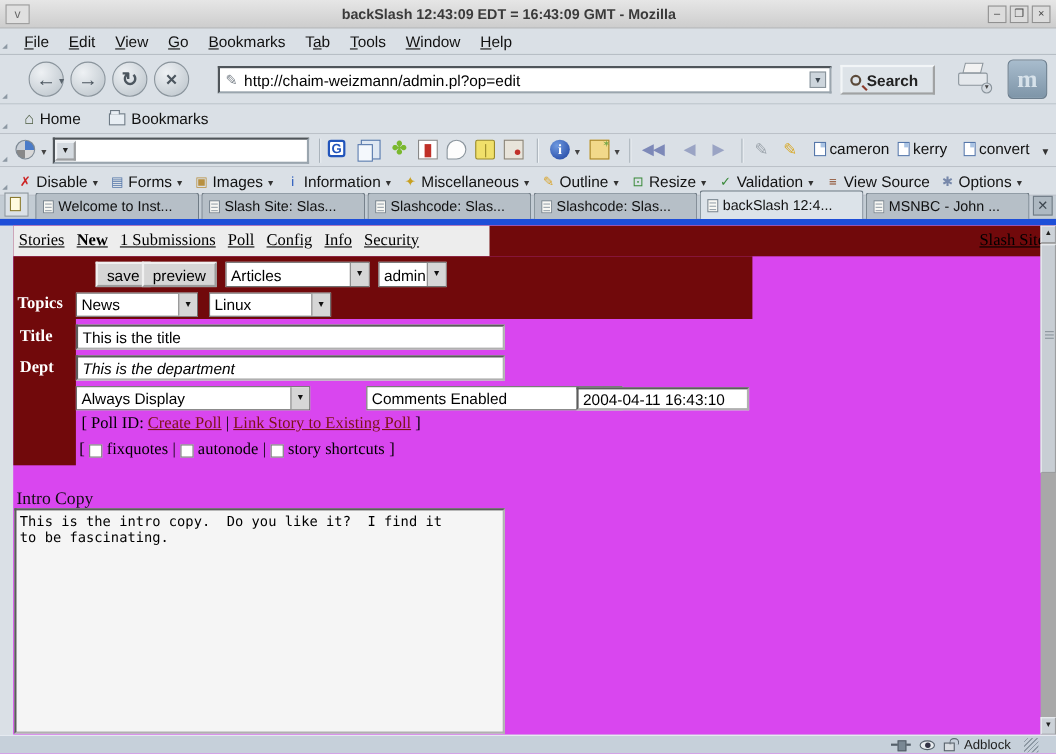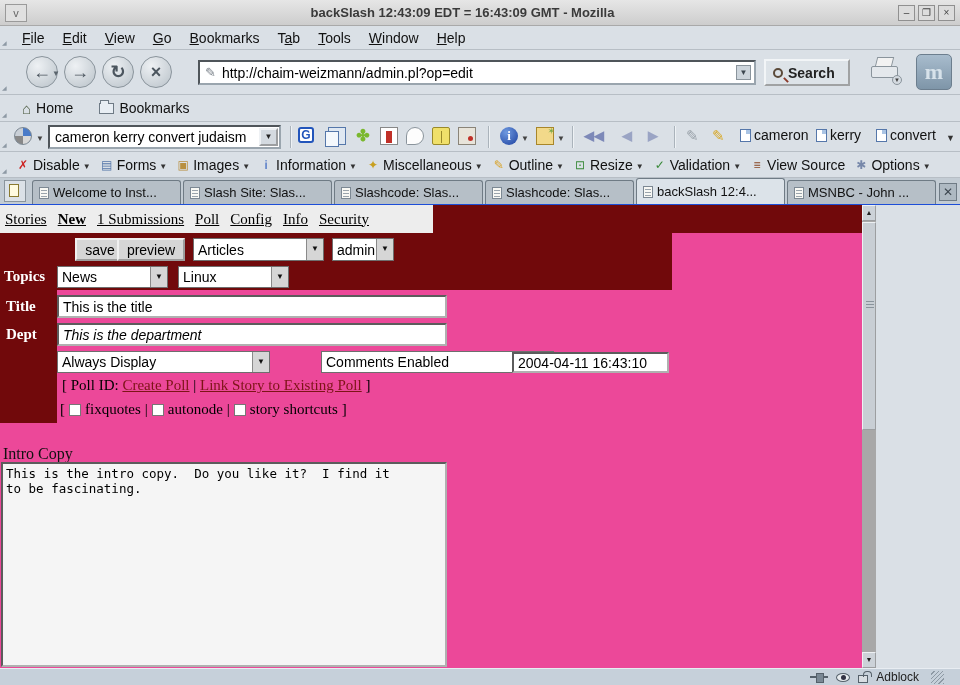--- a/index.html
+++ b/index.html
@@ -112,37 +112,37 @@
   
   #webdevbar { left:0; top:152px; width:960px; height:26px; background:#dae0e6;
     border-bottom:1px solid #b7bec5; display:flex; align-items:center; gap:9px;
     padding-left:16px; font-size:14px; color:#111; }
   .wditem { display:flex; align-items:center; gap:3px; }
   .wdic { font-size:12px; width:14px; text-align:center; }
   .wdcaret { font-size:8px; color:#333; margin-top:3px; }
 
   
   #tabbar { left:0; top:178px; width:960px; height:27px; background:#c3ccd4;
-    border-bottom:1px solid #1d4ed8; display:flex; align-items:flex-end; }
+    border-bottom:6px solid #1d4ed8; display:flex; align-items:flex-end; }
   #newtabbtn { width:22px; height:22px; margin:0 6px 2px 4px; background:#dbe1e7;
     border:1px solid #8a949c; position:relative; }
   #newtabbtn .pg { position:absolute; left:4px; top:3px; width:10px; height:13px;
     background:#fffbe0; border:1px solid #8a7a30; }
   .tab { width:149px; height:24px; background:#b6bfc7; border:1px solid #6f7b85;
     border-bottom:none; border-radius:3px 3px 0 0; margin-right:2px;
     display:flex; align-items:center; gap:4px; padding-left:6px; font-size:13px; color:#111; }
   .tab.active { background:#dce3e9; height:26px; }
   .tabico { width:10px; height:12px; background:#f8f8f4; border:1px solid #7c8893; position:relative; flex:none; }
   .tabico:before { content:""; position:absolute; left:1px; top:2px; width:6px; height:1px; background:#9aa4ac; box-shadow:0 3px #9aa4ac, 0 6px #9aa4ac; }
   .tablabel { white-space:nowrap; overflow:hidden; }
   #tabclose { width:18px; height:18px; margin:0 3px 3px auto; background:#aeb9c2;
     border:1px solid #6f7b85; color:#3d4750; font-size:12px; line-height:16px; text-align:center; }
 
   
-  #content { left:0; top:205px; width:876px; height:463px; background:#ec4899; overflow:hidden; }
+  #content { left:12px; top:205px; width:948px; height:463px; background:#d946ef; overflow:hidden; }
   #content .serif { font-family:"Liberation Serif", serif; }
 
   #adminnav { left:0; top:0; width:946px; height:28px; background:#71090b; display:flex; }
   #adminnav .lightcell { width:433px; height:28px; background:#ededed; display:flex;
     align-items:center; gap:11px; padding-left:5px; }
   #adminnav a, .pagelink { font-family:"Liberation Serif", serif; font-size:15px;
     color:#000; text-decoration:underline; white-space:nowrap; }
   #adminnav .bold { font-weight:bold; }
   #sitelink { margin-left:auto; align-self:center; padding-right:8px;
     font-family:"Liberation Serif", serif; font-size:15px; color:#fff; text-decoration:underline; }
@@ -255,21 +255,20 @@
     <span class="foldericon"></span>
     <span>Bookmarks</span>
   </div>
 </div>
 
 <div class="abs" id="googlebar">
   <div class="grippy"></div>
   <div class="abs gball"></div>
   <div class="abs gballdd">▼</div>
   <div class="abs" id="gcombo">
-    <span class="qtext">cameron kerry convert judaism</span>
     <span class="ddbtn">▼</span>
   </div>
   <div class="abs vsep" style="left:290px"></div>
   <div class="abs gico ico-g" style="left:298px">G</div>
   <div class="abs gico ico-copy" style="left:328px"></div>
   <div class="abs gico ico-clover" style="left:354px">✤</div>
   <div class="abs gico ico-lucky" style="left:380px"></div>
   <div class="abs gico ico-chat" style="left:406px"></div>
   <div class="abs gico ico-book" style="left:432px"></div>
   <div class="abs gico ico-news" style="left:458px"></div>

